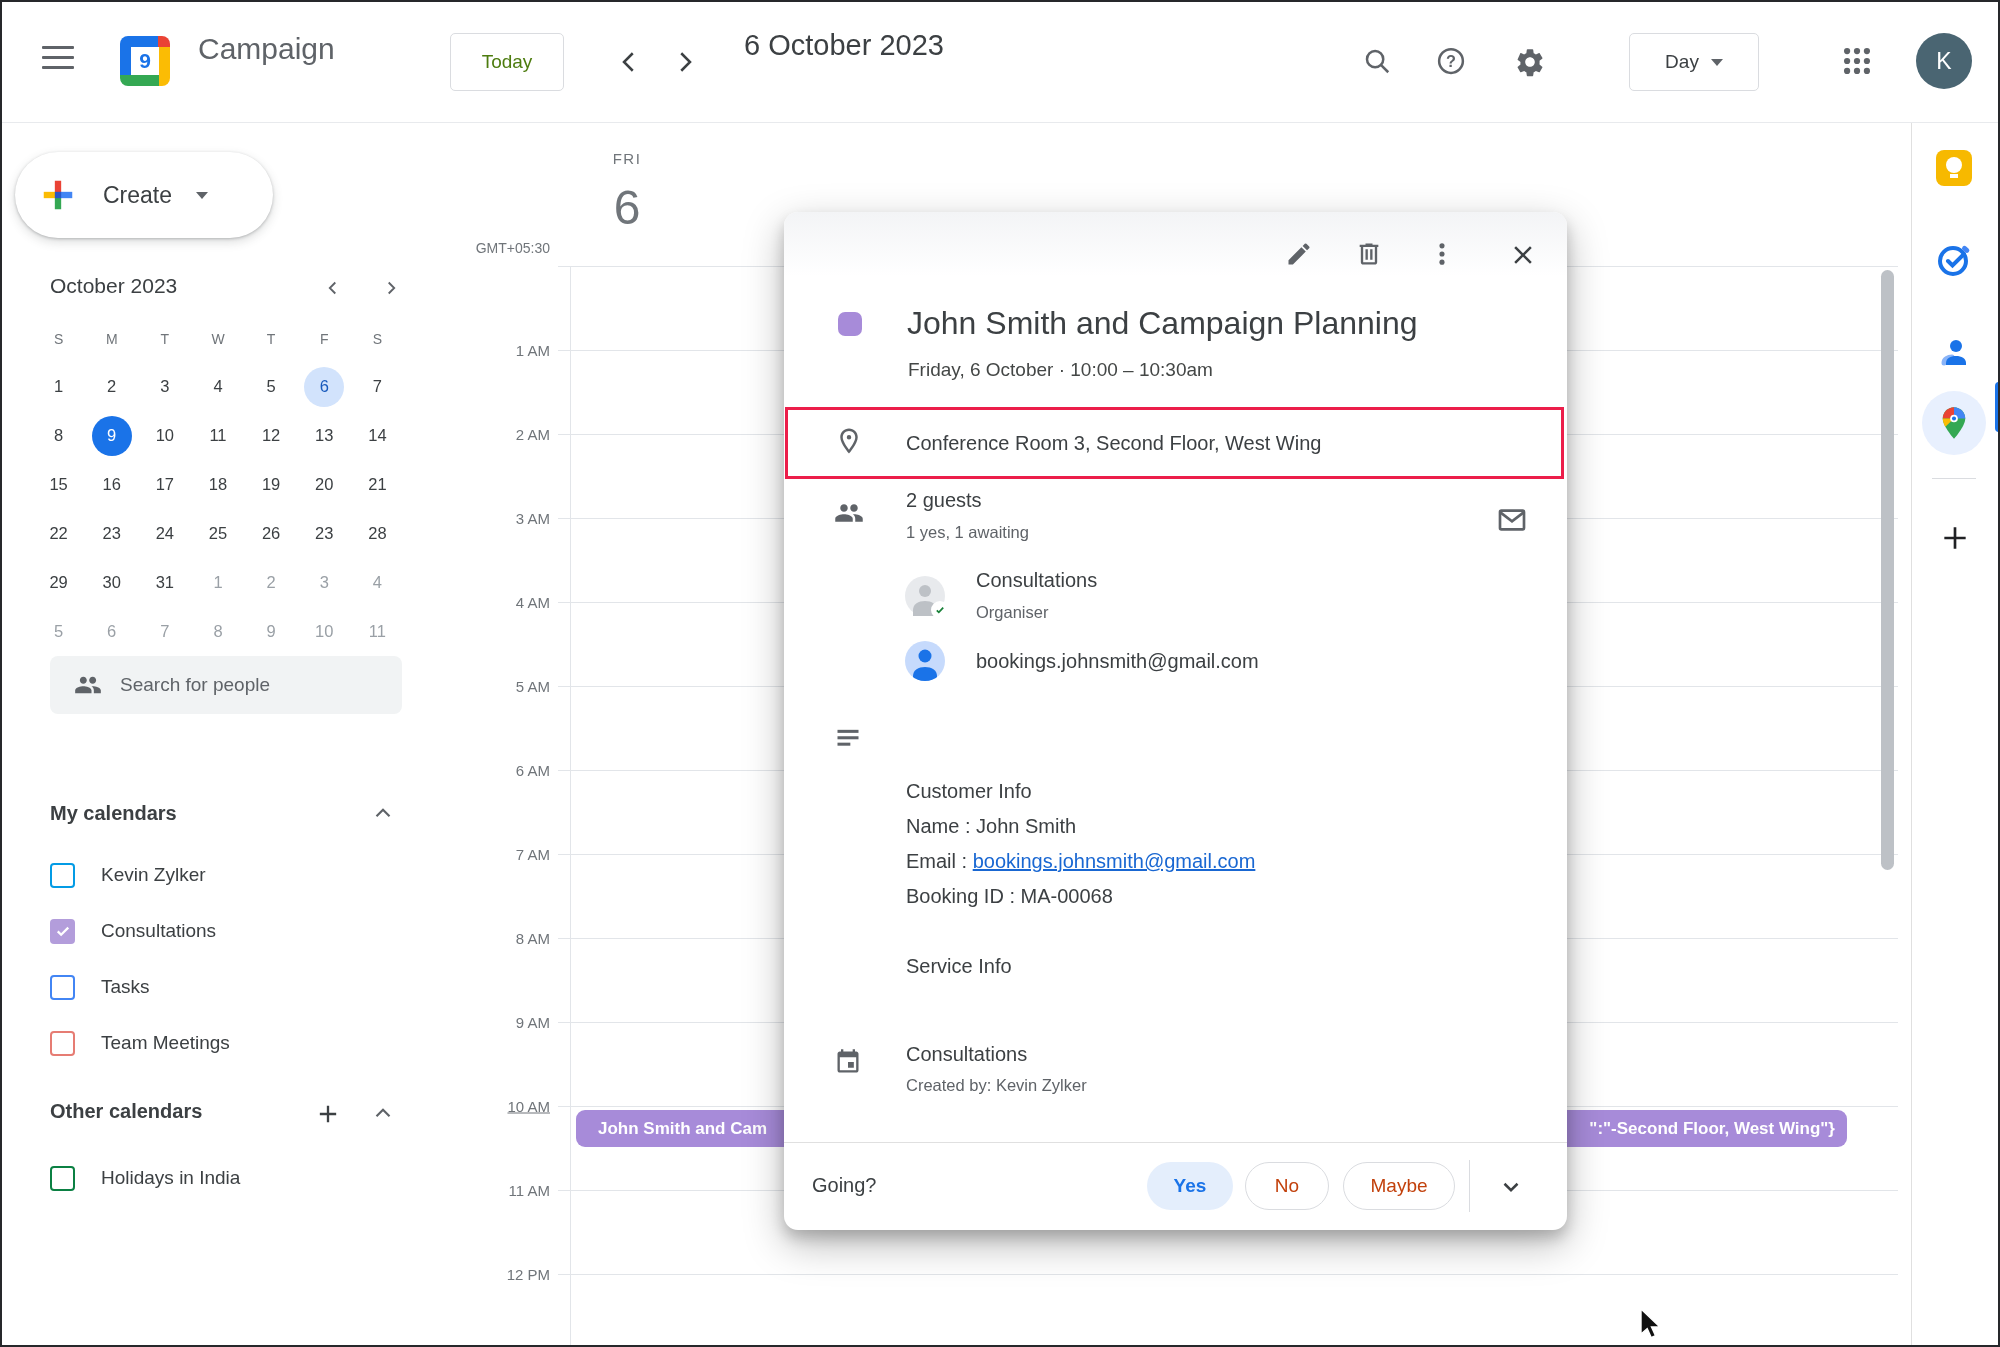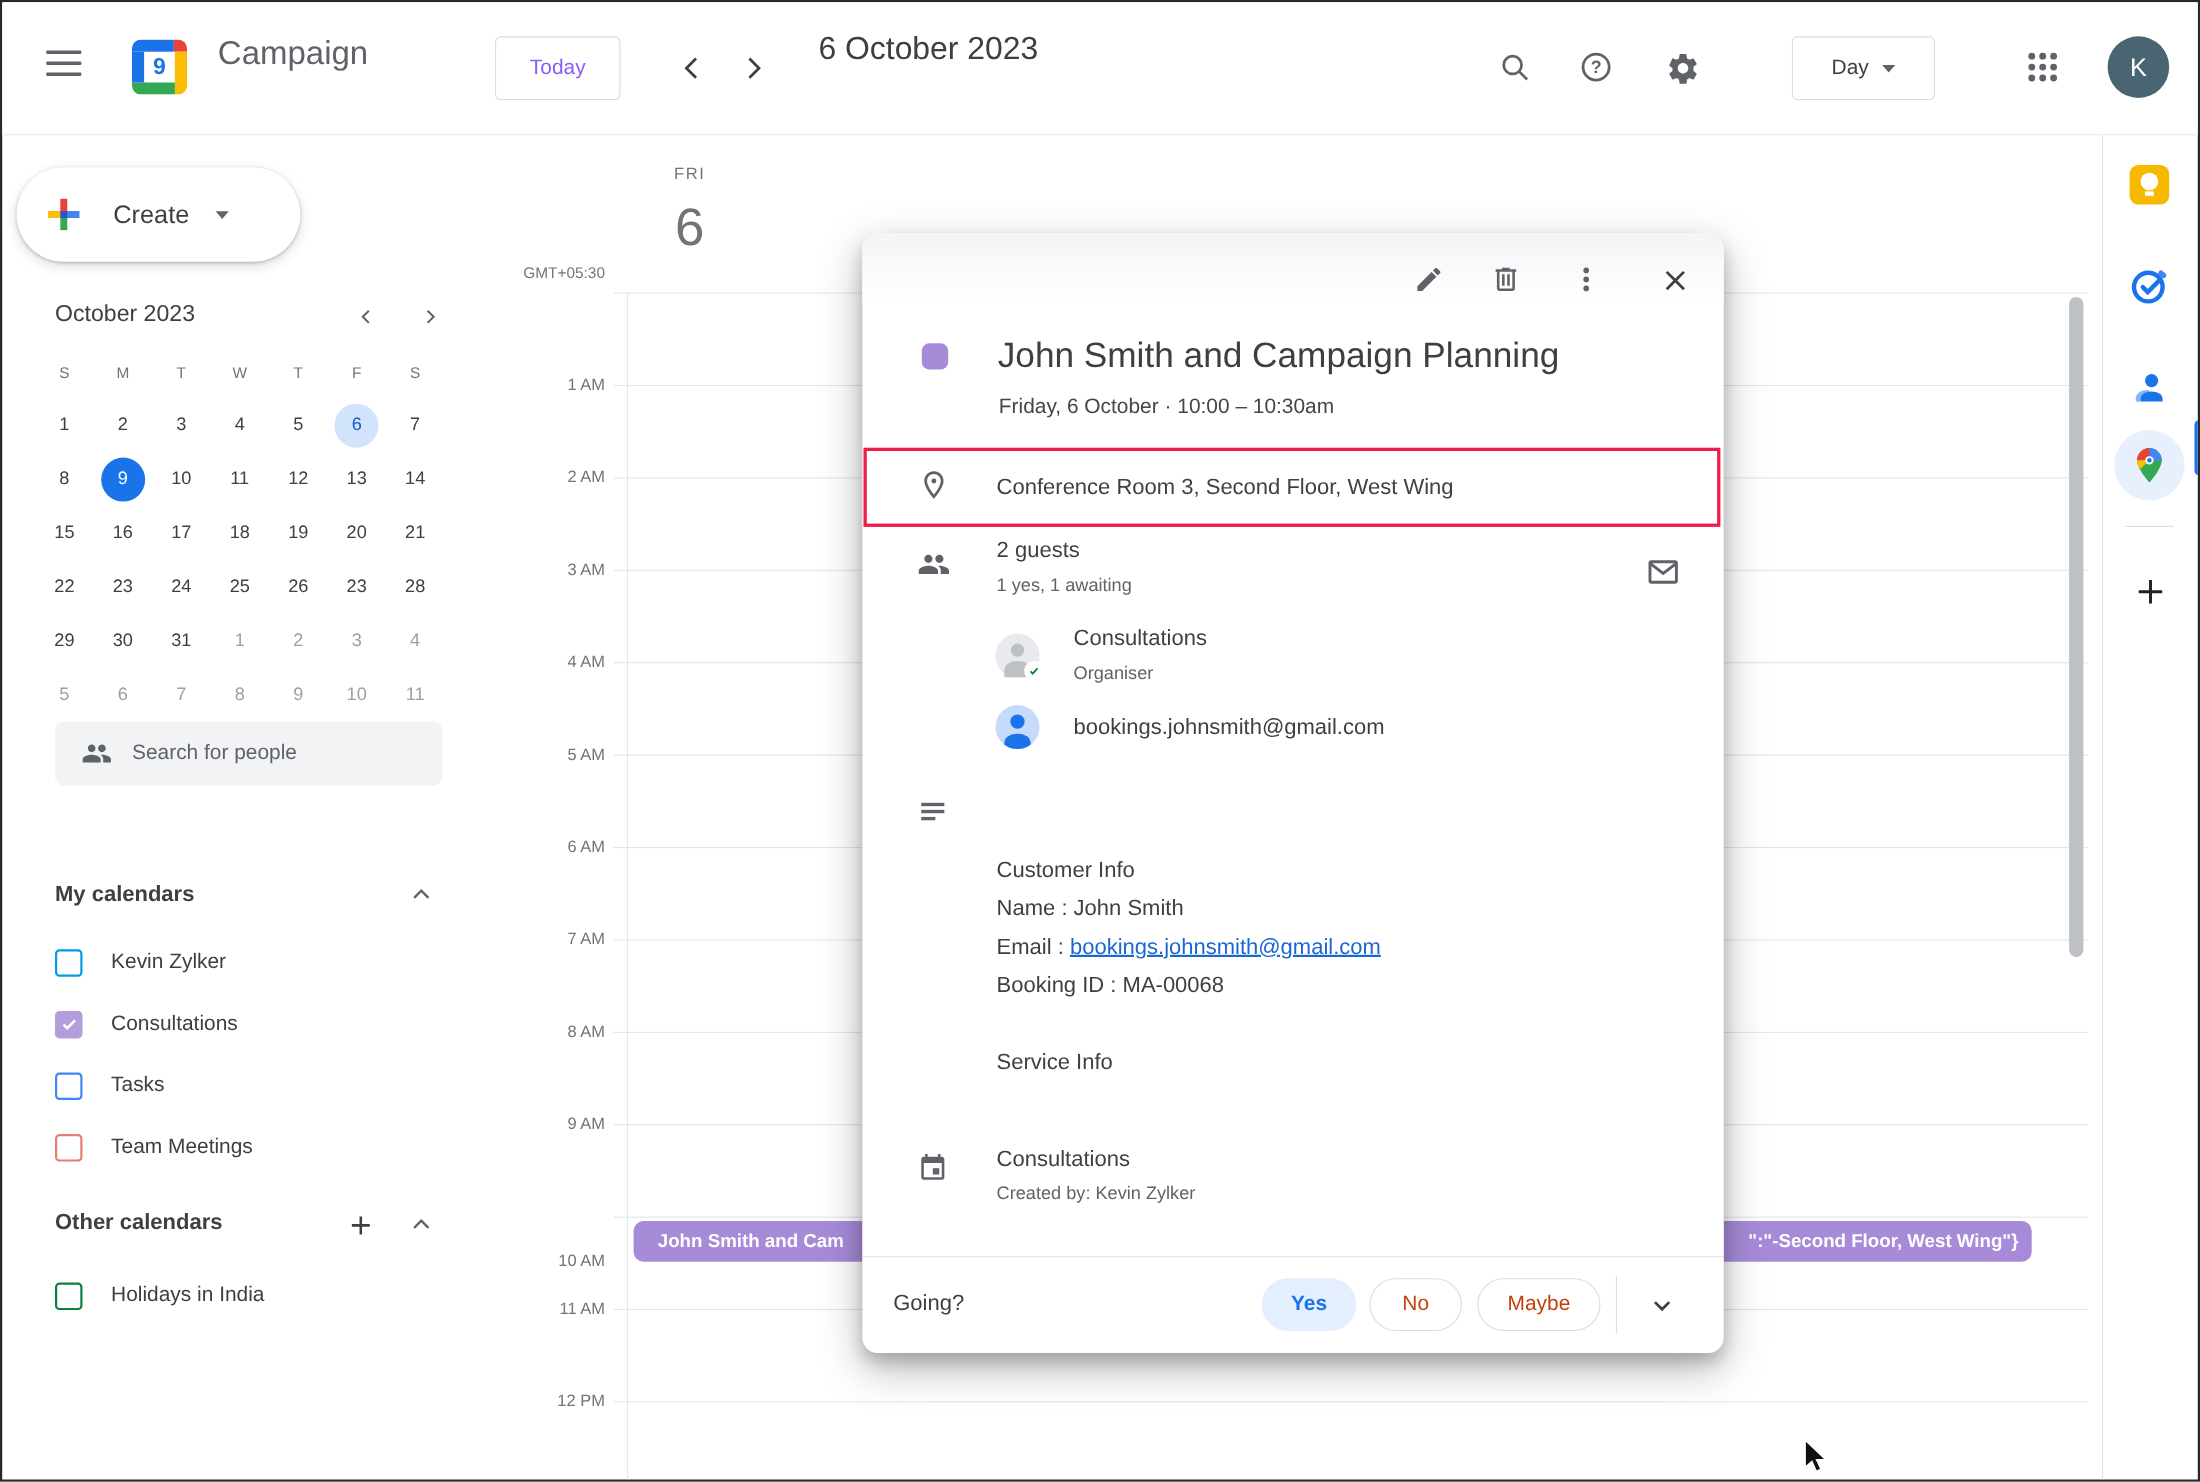--- a/index.html
+++ b/index.html
@@ -16,21 +16,21 @@
   .logo{position:absolute;left:118px;top:34px;width:50px;height:50px;border-radius:8px;overflow:hidden;background:#fff;}
   .logo .t-blue{position:absolute;left:0;top:0;width:38px;height:11px;background:#1a73e8;}
   .logo .t-red{position:absolute;right:0;top:0;width:12px;height:11px;background:#ea4335;}
   .logo .r-yellow{position:absolute;right:0;top:11px;width:11px;height:39px;background:#fbbc04;}
   .logo .b-green{position:absolute;left:0;bottom:0;width:39px;height:11px;background:#34a853;}
   .logo .l-blue{position:absolute;left:0;top:11px;width:11px;height:28px;background:#1a73e8;}
   .logo .num{position:absolute;left:11px;top:11px;width:28px;height:28px;display:flex;align-items:center;justify-content:center;
     color:#1a73e8;font-size:21px;font-weight:bold;}
   .app-name{position:absolute;left:196px;top:30px;font-size:30px;color:#5f6368;}
   .btn-today{position:absolute;left:448px;top:31px;width:112px;height:56px;border:1px solid #dadce0;border-radius:5px;
-    display:flex;align-items:center;justify-content:center;font-size:19px;color:#8b5cf6;background:#fff;cursor:pointer;}
+    display:flex;align-items:center;justify-content:center;font-size:19px;color:#4d7c0f;background:#fff;cursor:pointer;}
   .nav-chevron{position:absolute;top:45px;cursor:pointer;}
   .page-title{position:absolute;left:742px;top:27px;font-size:29px;color:#3c4043;}
   .hicon{position:absolute;top:44px;cursor:pointer;}
   .btn-view{position:absolute;left:1627px;top:31px;width:128px;height:56px;border:1px solid #dadce0;border-radius:5px;
     display:flex;align-items:center;justify-content:center;gap:12px;font-size:19px;color:#3c4043;background:#fff;cursor:pointer;}
   .caret{width:0;height:0;border-left:6px solid transparent;border-right:6px solid transparent;border-top:7px solid #5f6368;}
   .avatar{position:absolute;left:1914px;top:31px;width:56px;height:56px;border-radius:50%;background:#4a6572;color:#fff;
     display:flex;align-items:center;justify-content:center;font-size:23px;cursor:pointer;}
 
   
@@ -437,21 +437,21 @@
       <div class="hour-line" style="top: 1272px;"></div>
       <div class="hour-label" style="top: 348px;">1 AM</div>
       <div class="hour-label" style="top: 432px;">2 AM</div>
       <div class="hour-label" style="top: 516px;">3 AM</div>
       <div class="hour-label" style="top: 600px;">4 AM</div>
       <div class="hour-label" style="top: 684px;">5 AM</div>
       <div class="hour-label" style="top: 768px;">6 AM</div>
       <div class="hour-label" style="top: 852px;">7 AM</div>
       <div class="hour-label" style="top: 936px;">8 AM</div>
       <div class="hour-label" style="top: 1020px;">9 AM</div>
-      <div class="hour-label" style="top: 1144px;">10 AM</div>
+      <div class="hour-label" style="top: 1104px; text-decoration: underline;">10 AM</div>
       <div class="hour-label" style="top: 1188px;">11 AM</div>
       <div class="hour-label" style="top: 1272px;">12 PM</div>
     </div>
   <div class="gutter-line"></div>
   <div class="main-scrollbar"></div>
 
   <div class="event-seg event-left" style="background: rgb(167, 139, 217);">John Smith and Cam</div>
   <div class="event-seg event-right" style="background: rgb(167, 139, 217);">":"-Second Floor, West Wing"}</div>
 
   <div class="rail-divider"></div>

